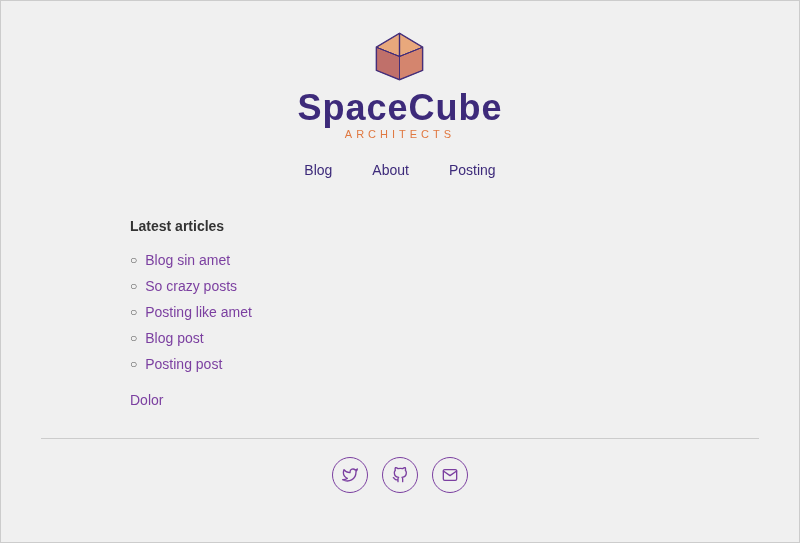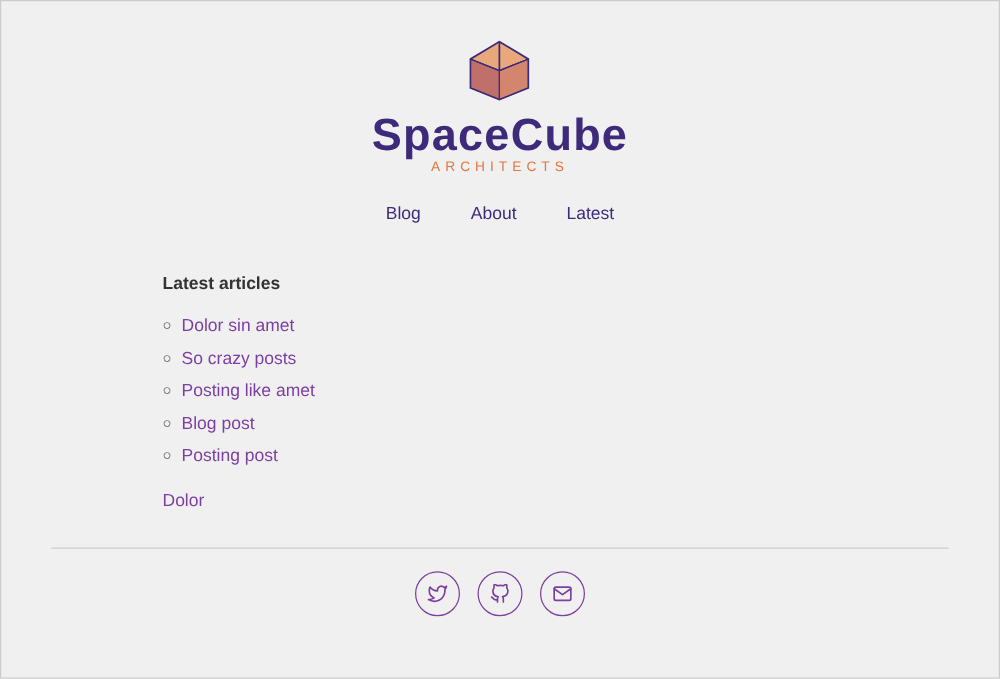--- a/index.html
+++ b/index.html
@@ -152,29 +152,29 @@
         <line x1="5" y1="20" x2="30" y2="30" stroke="#3d2a7a" stroke-width="1"></line>
         <line x1="55" y1="20" x2="30" y2="30" stroke="#3d2a7a" stroke-width="1"></line>
       </svg>
       <span class="brand-name">SpaceCube</span>
       <span class="brand-sub">ARCHITECTS</span>
     </div>
 
     <nav>
       <a href="#">Blog</a>
       <a href="#">About</a>
-      <a href="#">Latest</a>
+      <a href="#">Posting</a>
     </nav>
   </header>
 
   <div class="main-content">
     <h2 class="section-title">Latest articles</h2>
     <ul class="article-list">
       <li>
-        <a href="#">Dolor sin amet</a>
+        <a href="#">Blog sin amet</a>
       </li>
       <li>
         <a href="#">So crazy posts</a>
       </li>
       <li>
         <a href="#">Posting like amet</a>
       </li>
       <li>
         <a href="#">Blog post</a>
       </li>

